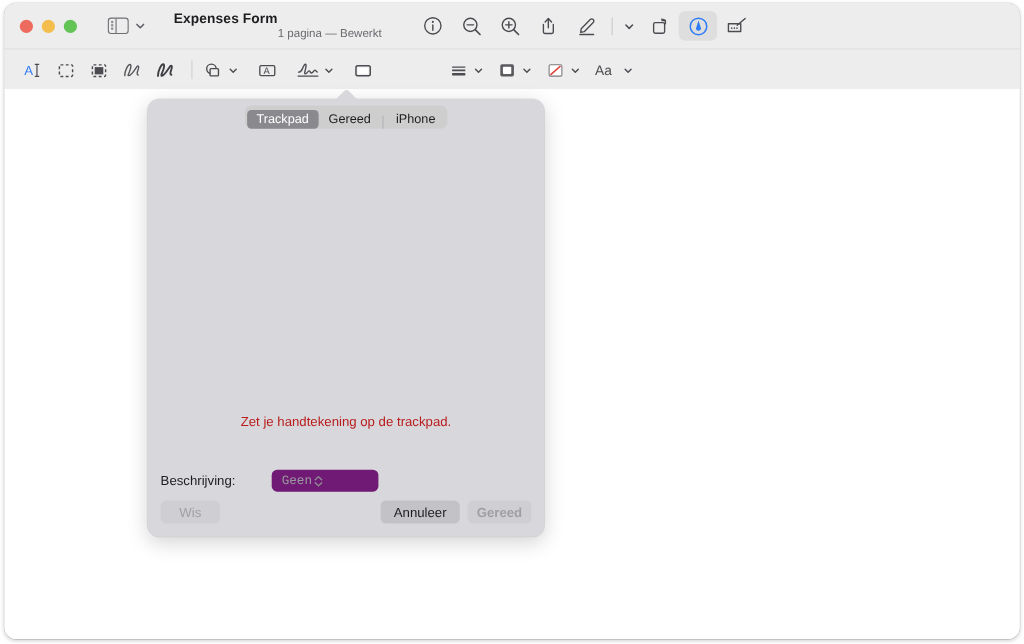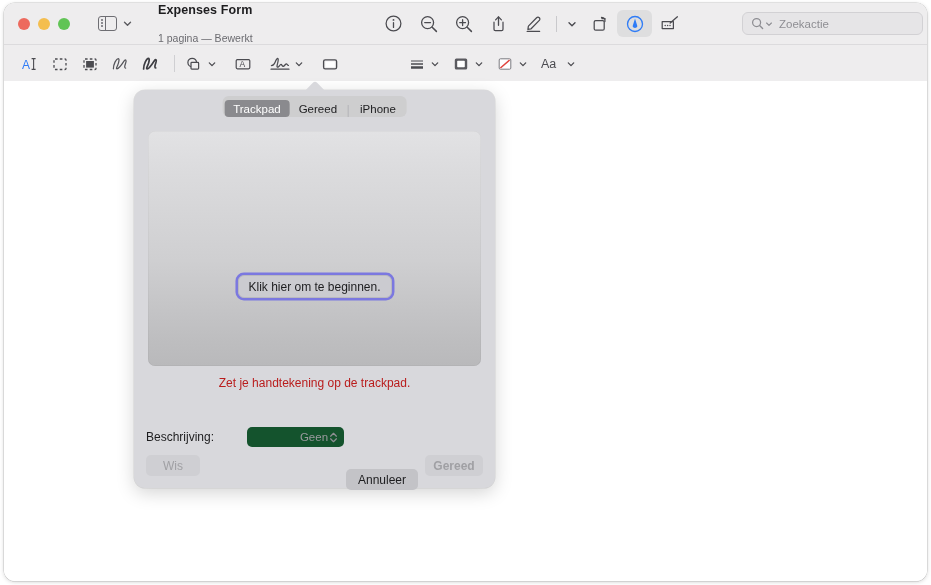--- a/index.html
+++ b/index.html
@@ -80,21 +80,20 @@
     position: absolute;
     left: 1.6px; top: 2.4px;
     width: 2.4px; height: 1.3px;
     background: #8b8b90;
     box-shadow: 0 3px 0 #8b8b90, 0 6px 0 #8b8b90;
   }
 
   .title-block {
     margin-left: 25px;
     display: flex;
-    flex-direction: column;
     justify-content: center;
     line-height: 1.15;
   }
   .doc-title {
     font-size: 12.5px;
     font-weight: bold;
     color: #1d1d1f;
     letter-spacing: 0.1px;
   }
   .doc-sub {
@@ -318,27 +317,28 @@
   }
   .desc-label {
     font-size: 12px;
     color: #1d1d1f;
   }
   .popup-btn {
     margin-left: 8px;
     width: 97px;
     height: 20px;
     border-radius: 5px;
-    background: #14532d;
-    display: flex;
-    align-items: center;
-    justify-content: flex-end;
+    background: #701a75;
+    display: flex;
+    align-items: center;
+    justify-content: flex-start;
     padding: 0 5px 0 9px;
     box-sizing: border-box;
     cursor: default;
+    font-family: Liberation Mono, monospace;
   }
   .popup-val {
     font-size: 11.5px;
     color: #9a9a9e;
   }
 
   .btn-row {
     position: absolute;
     left: 0;
     right: 0;
@@ -356,21 +356,20 @@
     cursor: default;
     box-sizing: border-box;
   }
   .pbtn.disabled {
     background: #cfcfd3;
     color: #a0a0a4;
   }
   .pbtn.normal {
     background: #c3c3c7;
     color: #1d1d1f;
-    margin-top: 14px;
   }
   .btn-wis      { left: 12px;  width: 54px; }
   .btn-annuleer { left: 212px; width: 72px; }
   .btn-gereed   { left: 291px; width: 58px; font-weight: bold; }
 </style>
 </head>
 <body>
 
 <div id="app">
   <div class="window">
@@ -465,32 +464,20 @@
             <path d="M3.2 7.6 H14.4 V14.6 H3.2 Z" stroke="#4b4b50" stroke-width="1.25" fill="none" stroke-linejoin="round"></path>
             <circle cx="6.2" cy="11.6" r="0.75" fill="#4b4b50"></circle>
             <circle cx="8.6" cy="11.6" r="0.75" fill="#4b4b50"></circle>
             <circle cx="11" cy="11.6" r="0.75" fill="#4b4b50"></circle>
             <path d="M11.2 9 L18.4 2.8" stroke="#4b4b50" stroke-width="1.3" stroke-linecap="round"></path>
           </svg>
         </div>
 
       </div>
 
-      <div class="searchfield">
-        <div class="search-ic">
-          <svg width="13" height="13" viewBox="0 0 13 13">
-            <circle cx="5.6" cy="5.6" r="4" stroke="#8e8e93" stroke-width="1.25" fill="none"></circle>
-            <line x1="8.6" y1="8.6" x2="11.6" y2="11.6" stroke="#8e8e93" stroke-width="1.35" stroke-linecap="round"></line>
-          </svg>
-          <svg width="8" height="8" viewBox="0 0 8 8">
-            <path d="M1.6 3 L4 5.4 L6.4 3" stroke="#8e8e93" stroke-width="1.15" fill="none" stroke-linecap="round" stroke-linejoin="round"></path>
-          </svg>
-        </div>
-        <div class="search-ph">Zoekactie</div>
-      </div>
     </div>
 
     <div class="markupbar">
       <div class="m-gap"></div>
 
       <div class="mbtn">
         <svg width="20" height="18" viewBox="0 0 20 18">
           <text x="2" y="13.5" font-family="Liberation Sans, sans-serif" font-size="12" fill="#2f7cf6">A</text>
           <line x1="13.6" y1="3.6" x2="13.6" y2="14.4" stroke="#4b4b50" stroke-width="1.1"></line>
           <line x1="11.6" y1="3.6" x2="15.6" y2="3.6" stroke="#4b4b50" stroke-width="1.1"></line>
@@ -631,23 +618,20 @@
     <div class="popover">
       <div class="pop-arrow"></div>
 
       <div class="segmented">
         <div class="seg selected">Trackpad</div>
         <div class="seg">Gereed</div>
         <div class="seg-div"></div>
         <div class="seg">iPhone</div>
       </div>
 
-      <div class="trackpad">
-        <div class="start-btn">Klik hier om te beginnen.</div>
-      </div>
 
       <div class="hint">Zet je handtekening op de trackpad.</div>
 
       <div class="desc-row">
         <div class="desc-label">Beschrijving:</div>
         <div class="popup-btn">
           <span class="popup-val">Geen</span>
           <svg width="11" height="15" viewBox="0 0 11 15">
             <path d="M2.6 6.2 L5.5 3.3 L8.4 6.2" stroke="#8e8e93" stroke-width="1.25" fill="none" stroke-linecap="round" stroke-linejoin="round"></path>
             <path d="M2.6 8.8 L5.5 11.7 L8.4 8.8" stroke="#8e8e93" stroke-width="1.25" fill="none" stroke-linecap="round" stroke-linejoin="round"></path>

